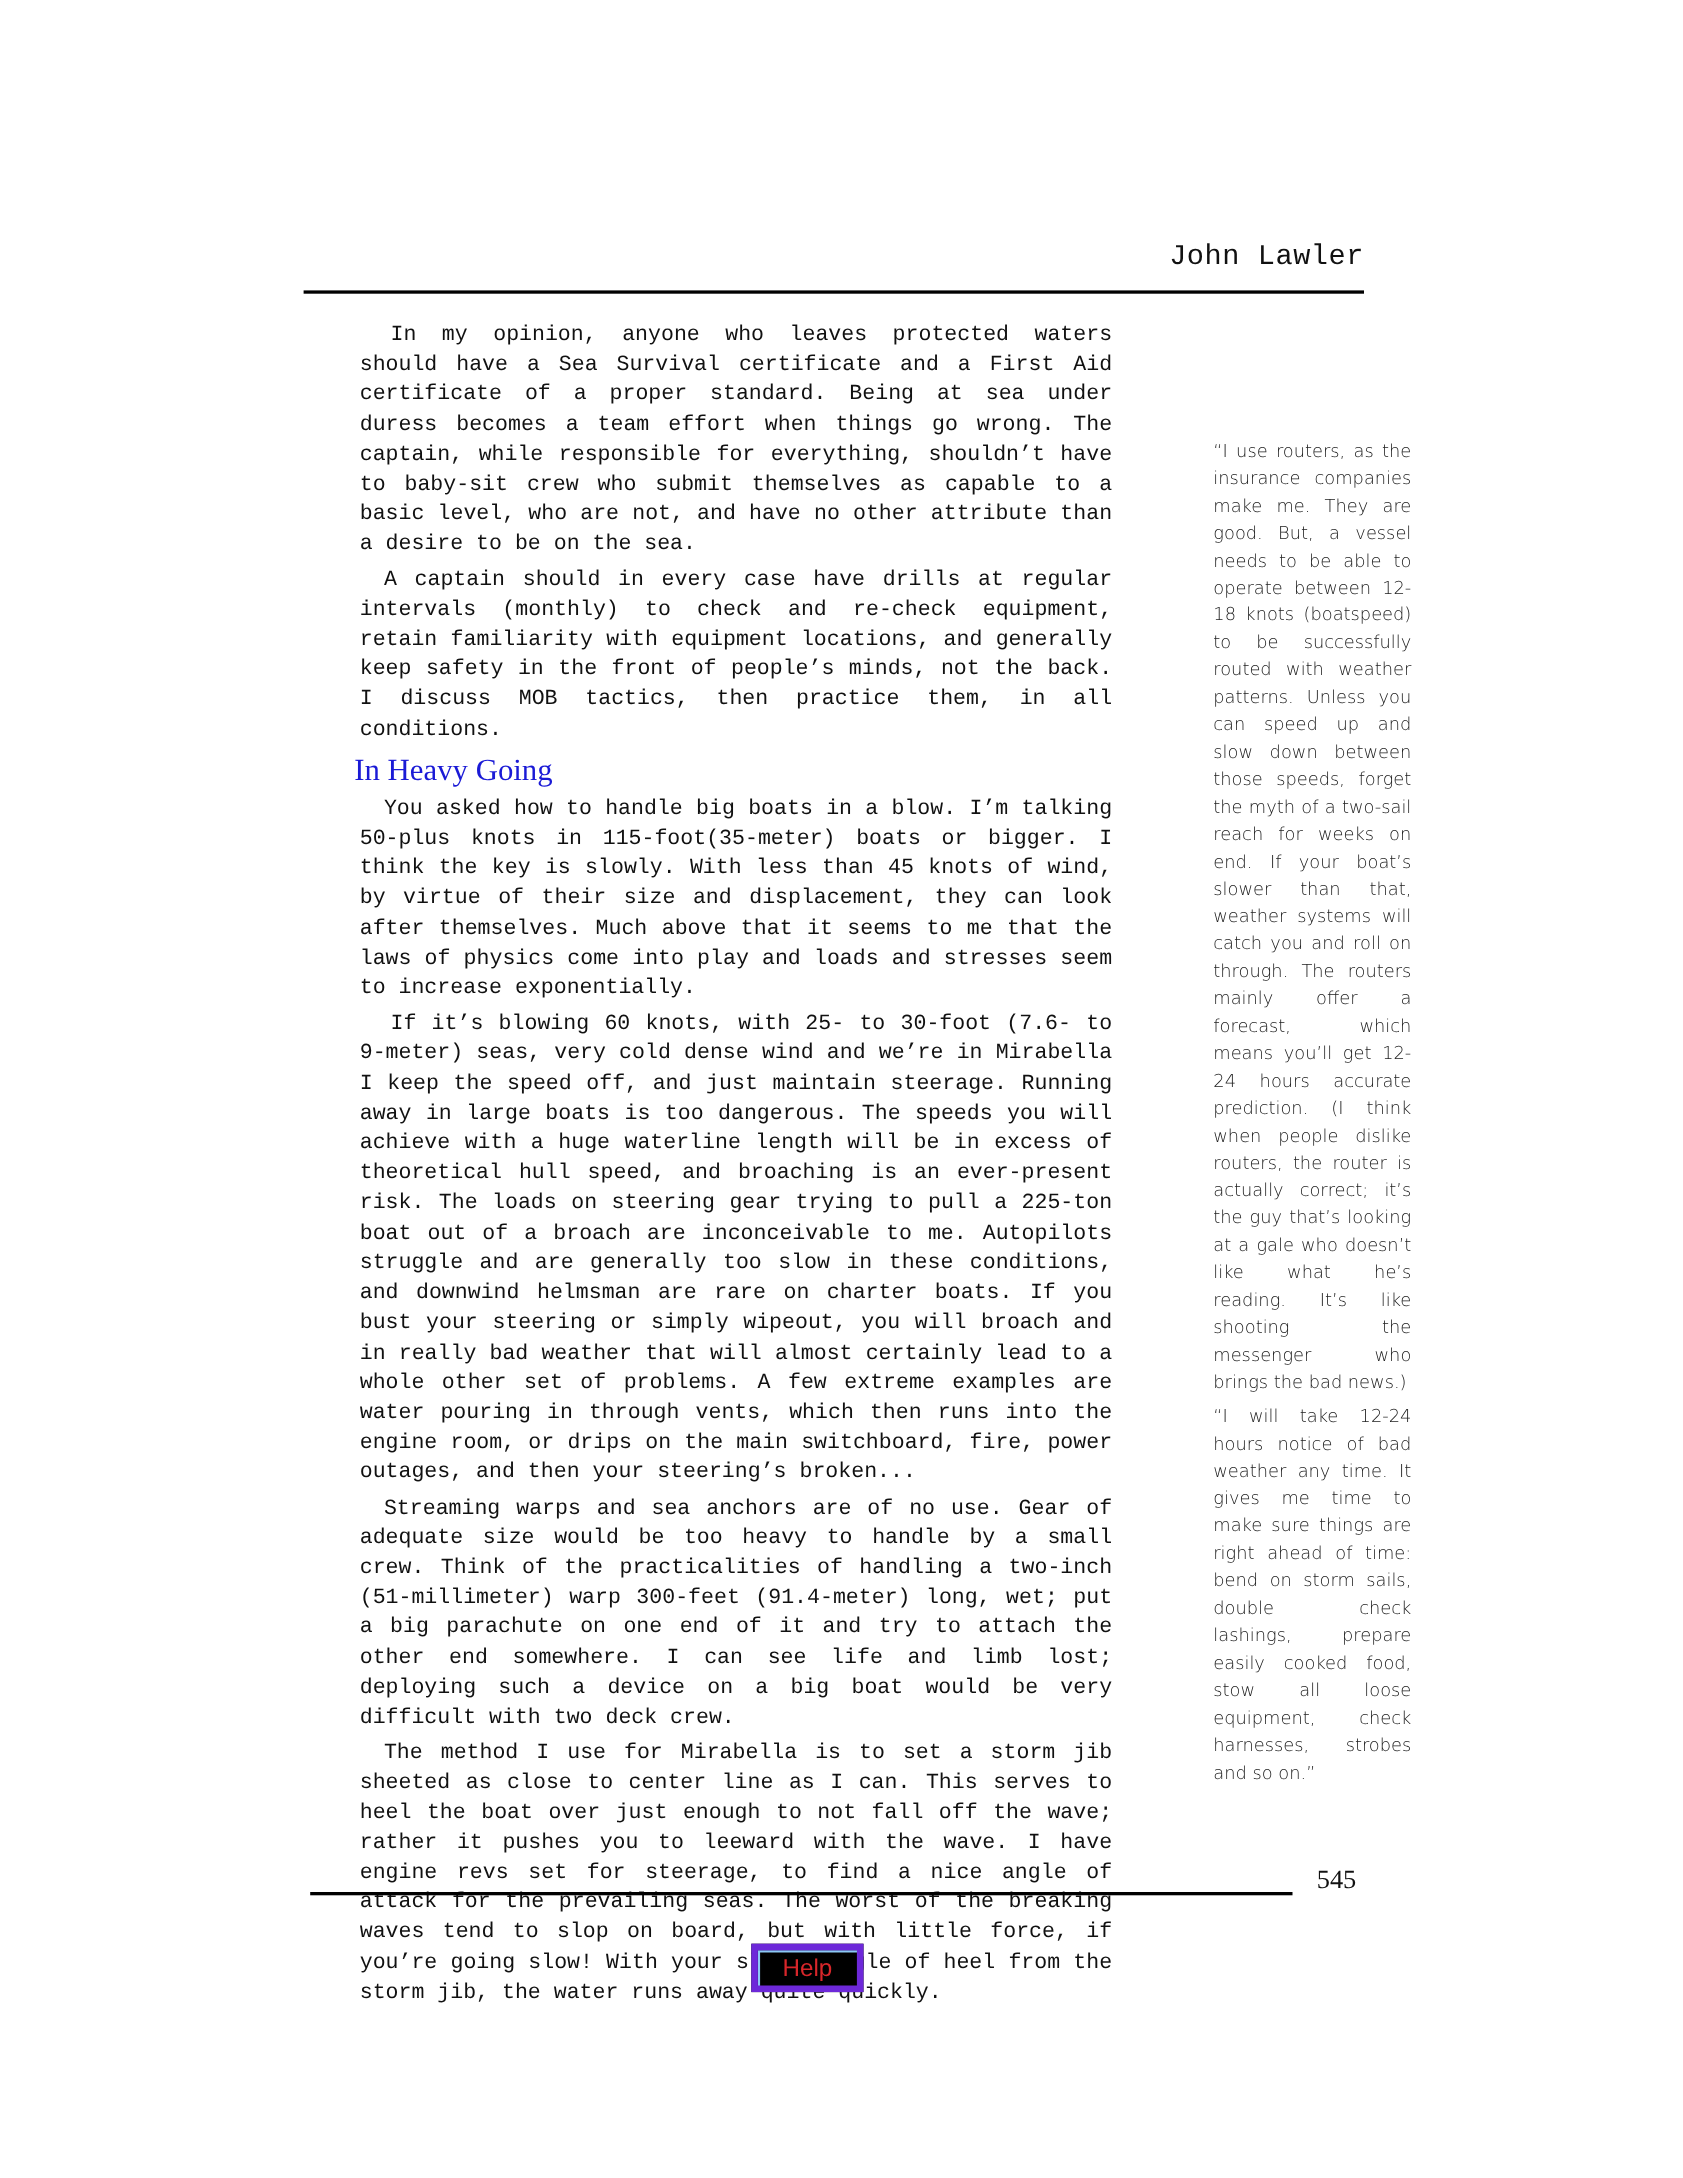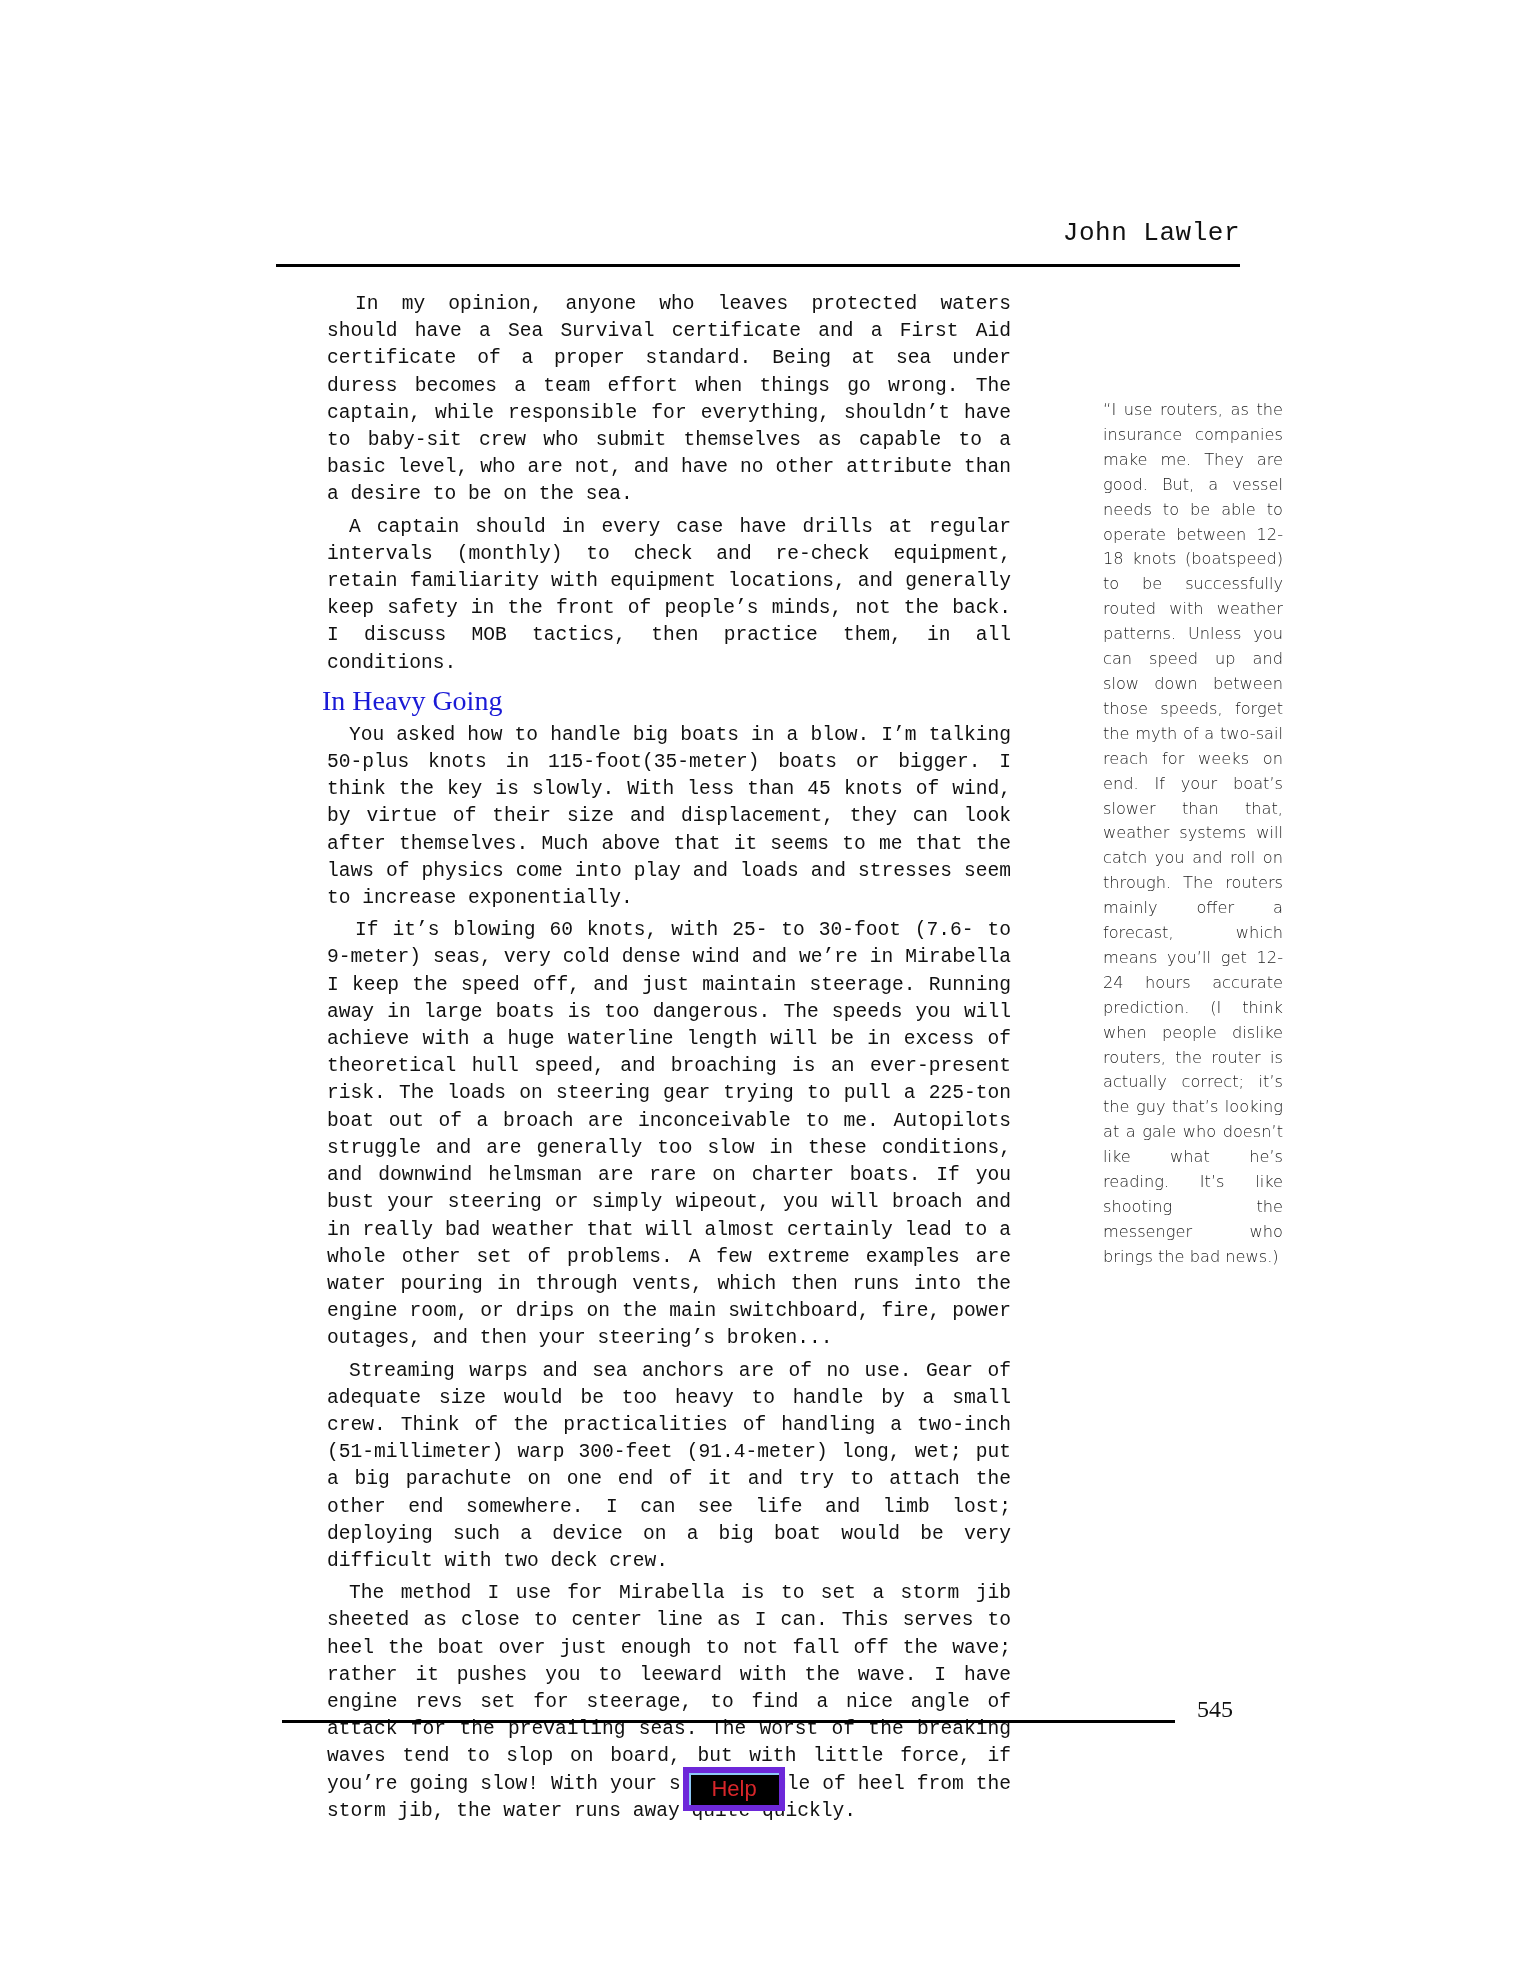--- a/index.html
+++ b/index.html
@@ -49,18 +49,19 @@
   <p>A captain should in every case have drills at regular intervals (monthly) to check and re-check equipment, retain familiarity with equipment locations, and generally keep safety in the front of people’s minds, not the back. I discuss MOB tactics, then practice them, in all conditions.</p>
   <div class="section-heading">In Heavy Going</div>
   <p>You asked how to handle big boats in a blow. I’m talking 50-plus knots in 115-foot(35-meter) boats or bigger. I think the key is slowly. With less than 45 knots of wind, by virtue of their size and displacement, they can look after themselves. Much above that it seems to me that the laws of physics come into play and loads and stresses seem to increase exponentially.</p>
   <p class="first">If it’s blowing 60 knots, with 25- to 30-foot (7.6- to 9-meter) seas, very cold dense wind and we’re in Mirabella I keep the speed off, and just maintain steerage. Running away in large boats is too dangerous. The speeds you will achieve with a huge waterline length will be in excess of theoretical hull speed, and broaching is an ever-present risk. The loads on steering gear trying to pull a 225-ton boat out of a broach are inconceivable to me. Autopilots struggle and are generally too slow in these conditions, and downwind helmsman are rare on charter boats. If you bust your steering or simply wipeout, you will broach and in really bad weather that will almost certainly lead to a whole other set of problems. A few extreme examples are water pouring in through vents, which then runs into the engine room, or drips on the main switchboard, fire, power outages, and then your steering’s broken...</p>
   <p>Streaming warps and sea anchors are of no use. Gear of adequate size would be too heavy to handle by a small crew. Think of the practicalities of handling a two-inch (51-millimeter) warp 300-feet (91.4-meter) long, wet; put a big parachute on one end of it and try to attach the other end somewhere. I can see life and limb lost; deploying such a device on a big boat would be very difficult with two deck crew.</p>
   <p>The method I use for Mirabella is to set a storm jib sheeted as close to center line as I can. This serves to heel the boat over just enough to not fall off the wave; rather it pushes you to leeward with the wave. I have engine revs set for steerage, to find a nice angle of attack for the prevailing seas. The worst of the breaking waves tend to slop on board, but with little force, if you’re going slow! With your slight angle of heel from the storm jib, the water runs away quite quickly.</p>
 </div>
 
 <div class="sidebar">
   <p>“I use routers, as the insurance companies make me. They are good. But, a vessel needs to be able to operate between 12-18 knots (boatspeed) to be successfully routed with weather patterns. Unless you can speed up and slow down between those speeds, forget the myth of a two-sail reach for weeks on end. If your boat’s slower than that, weather systems will catch you and roll on through. The routers mainly offer a forecast, which means you’ll get 12-24 hours accurate prediction. (I think when people dislike routers, the router is actually correct; it’s the guy that’s looking at a gale who doesn’t like what he’s reading. It’s like shooting the messenger who brings the bad news.)</p>
+  <p>“I will take 12-24 hours notice of bad weather any time. It gives me time to make sure things are right ahead of time: bend on storm sails, double check lashings, prepare easily cooked food, stow all loose equipment, check harnesses, strobes and so on.”</p>
 </div>
 
 <div class="foot-rule"></div>
 <div class="page-number">545</div>
 
 <div class="help-button">Help</div>
 
 </body></html>

